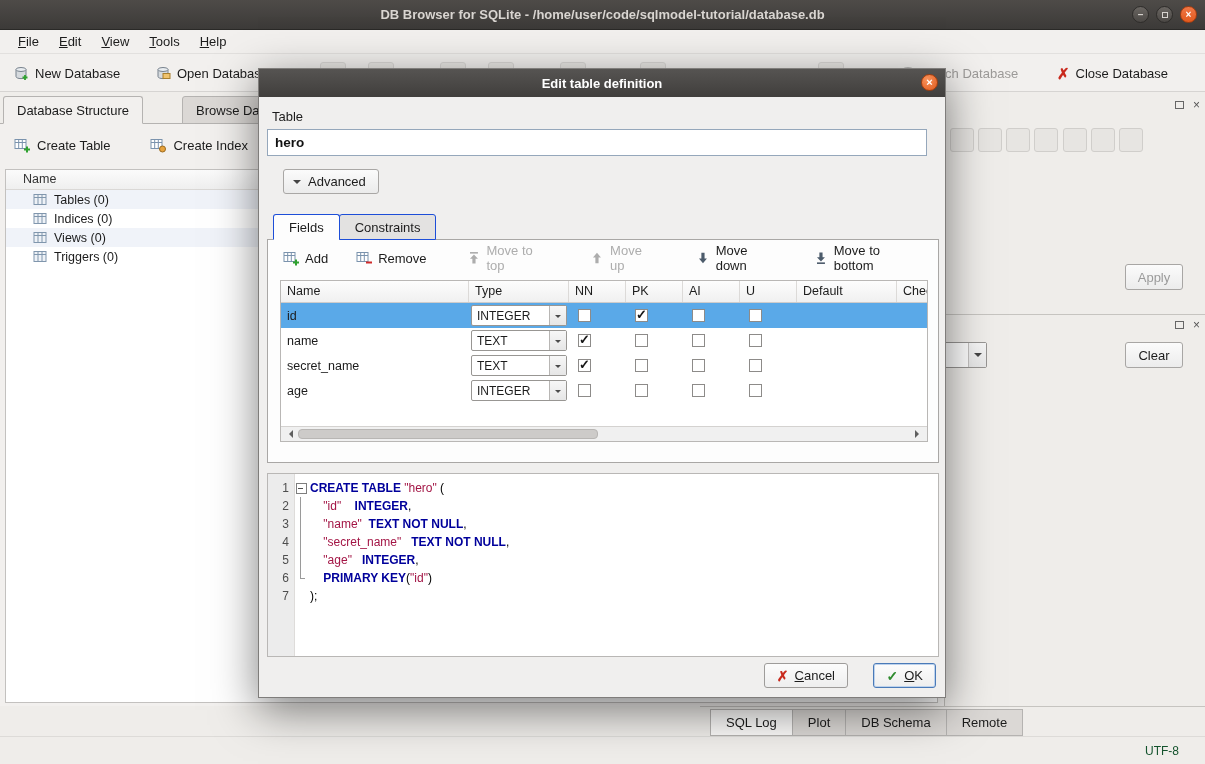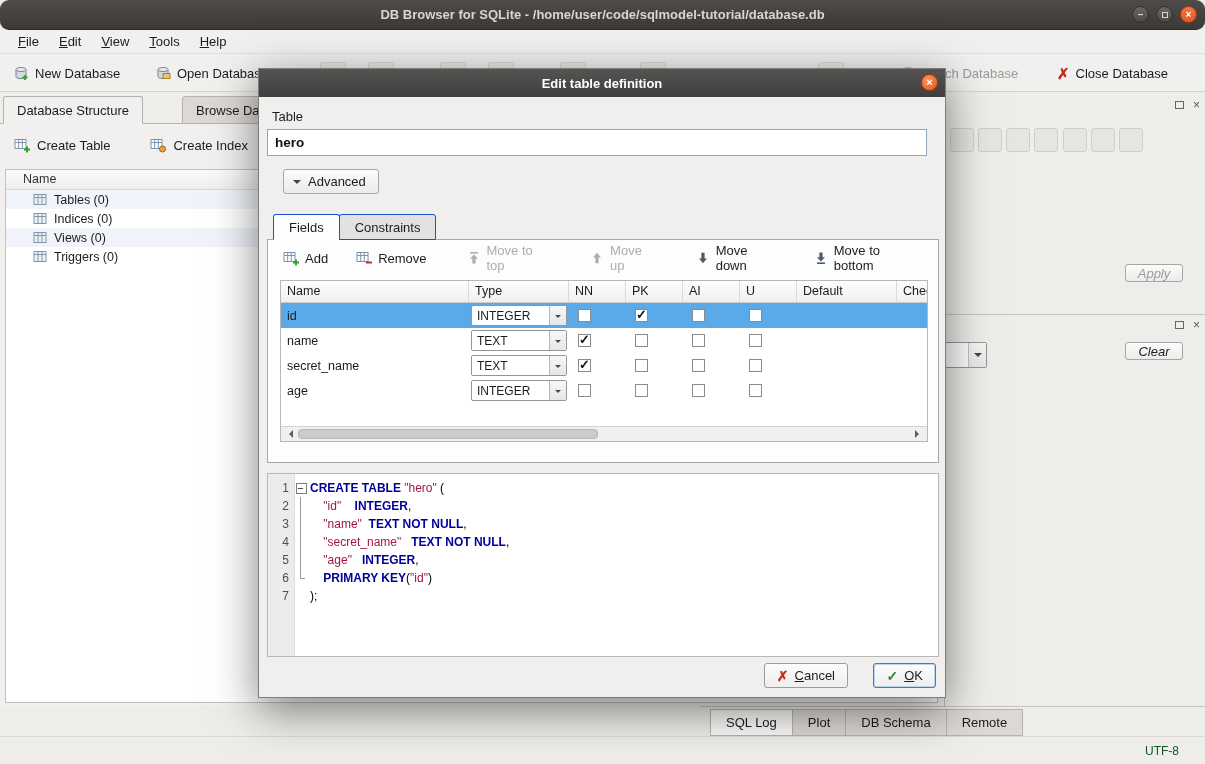--- a/index.html
+++ b/index.html
@@ -3,21 +3,21 @@
 <meta charset="utf-8">
 <style>
   * { margin:0; padding:0; box-sizing:border-box; font-family:"Liberation Sans", sans-serif; }
   html,body { background:#555; }
   u { text-decoration:underline; }
   .app { position:relative; width:1205px; height:764px; background:#efedea; overflow:hidden; font-size:13px; color:#1c1c1c; }
 
   
   .titlebar { position:absolute; left:0; top:0; right:0; height:30px;
     background:linear-gradient(#4e4b48,#3c3a38); border-bottom:1px solid #2a2927;
-    display:flex; align-items:center; justify-content:center; color:#d9d5d1; font-weight:bold; font-size:13px;border-radius:9px; }
+    display:flex; align-items:center; justify-content:center; color:#d9d5d1; font-weight:bold; font-size:13px; }
   .win-controls { position:absolute; right:8px; top:6px; display:flex; gap:7px; }
   .win-btn { width:17px; height:17px; border-radius:50%; display:flex; align-items:center; justify-content:center;
     font-size:10px; line-height:1; color:#d8d4d0; background:linear-gradient(#6a6662,#4b4845); border:1px solid #2e2c2a; }
   .win-btn .sq { width:6px; height:6px; border:1px solid #d8d4d0; display:block; }
   .win-close { background:linear-gradient(#f07746,#e25a1e); border-color:#a63c0e; color:#fff; font-weight:bold; }
 
   
   .menubar { position:absolute; left:0; top:30px; right:0; height:24px; background:#f2f0ee;
     border-bottom:1px solid #e2e0de; display:flex; align-items:center; padding-left:8px; }
   .menu-item { padding:3px 10px; font-size:13px; }
@@ -46,22 +46,22 @@
   .tree-item:nth-child(odd) { background:#f0f3f9; }
 
   
   .right-dock { position:absolute; left:944px; right:0; top:96px; bottom:58px; background:#efedea; border-left:1px solid #c0beba; }
   .dock-ctrls { position:absolute; right:5px; display:flex; gap:9px; align-items:center; color:#555; }
   .dock-float { width:9px; height:8px; border:1px solid #666; display:block; }
   .dock-x { font-size:12px; line-height:1; }
   .ghost-ico { width:24px; height:24px; background:#e7e5e2; border:1px solid #d0cecb; border-radius:3px; }
   .dock-toolrow { position:absolute; top:32px; left:5px; display:flex; gap:4px; }
   .dock-toolrow2 { position:absolute; top:32px; left:118px; display:flex; gap:4px; }
-  .push-btn { position:absolute; right:22px; width:58px; height:18px; display:flex; align-items:center; justify-content:center;
-    background:linear-gradient(#fbfbfb,#ececec); border:1px solid #a8a6a4; border-radius:3px; font-size:13px;font-style:italic; }
+  .push-btn { position:absolute; right:22px; width:58px; height:26px; display:flex; align-items:center; justify-content:center;
+    background:linear-gradient(#fbfbfb,#ececec); border:1px solid #a8a6a4; border-radius:3px; font-size:13px; }
   .push-btn.disabled { color:#9b9b9b; }
   .dock-sep { position:absolute; left:0; right:0; top:218px; border-top:1px solid #c6c4c0; }
   .mini-combo { position:absolute; left:-46px; top:246px; width:88px; height:26px; background:#fff;
     border:1px solid #979593; border-radius:2px; display:flex; }
   .mini-combo .arr { margin-left:auto; width:18px; border-left:1px solid #c4c2c0; background:linear-gradient(#f6f6f6,#e7e7e7);
     display:flex; align-items:center; justify-content:center; }
 
   
   .bottom-dock { position:absolute; left:700px; right:0; bottom:28px; height:30px; background:#efedea; border-top:1px solid #c6c4c0; }
   .bottom-tabs { position:absolute; left:10px; top:2px; display:flex; }

